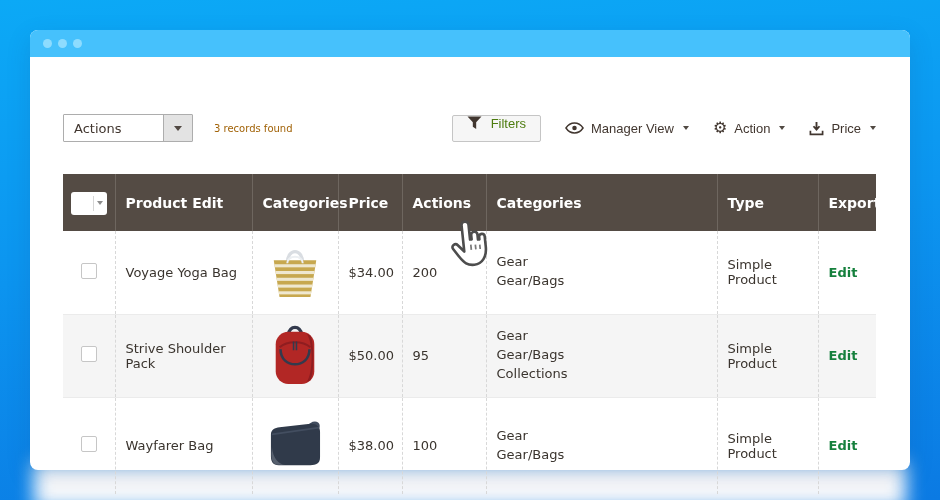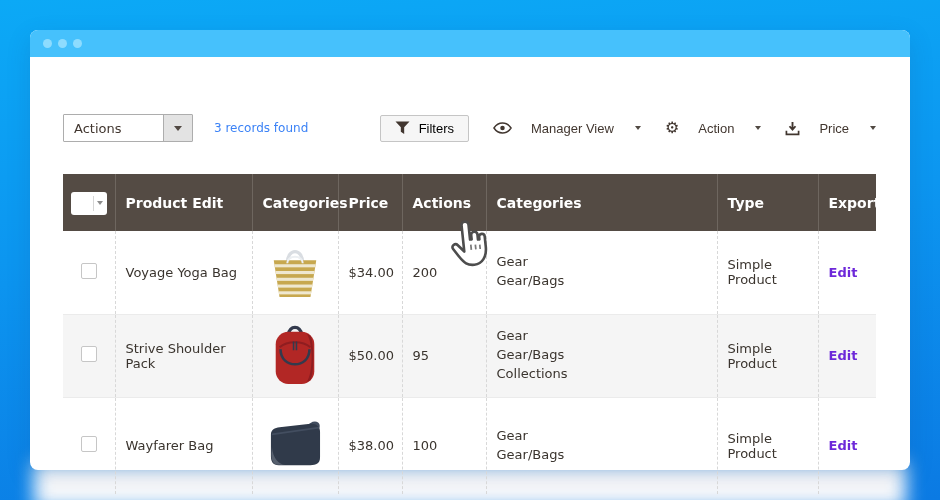--- a/index.html
+++ b/index.html
@@ -25,27 +25,27 @@
   
   .toolbar { display:flex; align-items:center; height:28px;margin-top:24px; }
   .actions-select { display:flex; align-items:stretch; width:130px; height:28px;
     border:1px solid #adadad; background:#fff; border-radius:1px; cursor:pointer; }
   .actions-select .lbl { flex:1; display:flex; align-items:center; padding-left:10px;
     font-size:13px; color:#41362f; }
   .actions-select .caret-box { width:29px; background:#e3e3e3; border-left:1px solid #adadad;
     display:flex; align-items:center; justify-content:center; }
   .caret { width:0; height:0; border-left:4px solid transparent; border-right:4px solid transparent;
     border-top:5px solid #514943; }
-  .records { margin-left:21px; font-size:12px; color:#3b82f6; }
+  .records { margin-left:21px; font-size:10px; color:#a16207; }
 
   .toolbar-right { margin-left:auto; display:flex; align-items:center; gap:24px; }
-  .btn-filters { display:flex; align-items:center; gap:9px; height:27px; padding:0 14px;
+  .btn-filters { display:flex; align-items:flex-start; gap:9px; height:27px; padding:0 14px;
     background:#f6f6f6; border:1px solid #c5c5c5; border-radius:2px;
-    font-size:13px; color:#000000; cursor:pointer; }
-  .flat-btn { display:flex; align-items:center; gap:19px; font-size:13px; color:#41362f;
+    font-size:13px; color:#4d7c0f; cursor:pointer; }
+  .flat-btn { display:flex; align-items:center; gap:7px; font-size:13px; color:#41362f;
     cursor:pointer; background:none; border:none; }
   .flat-btn .caret { border-top-width:4px; border-left-width:3.5px; border-right-width:3.5px; margin-left:2px; }
   .gear-glyph { font-size:16px; line-height:1; color:#41362f; }
 
   
   table { border-collapse:collapse; table-layout:fixed; width:813px; margin-top:32px; }
   th { background:#544b44; color:#fff; font-size:14px; font-weight:bold; text-align:left;
     height:57px; padding:0 8px 0 10px; border-right:1px solid #6e665f; vertical-align:middle; }
   th:last-child { border-right:none; }
   td { font-size:13px; color:#3a342e; padding:0 8px 0 10px; vertical-align:middle;
@@ -64,21 +64,21 @@
   .select-all .box { flex:1; }
   .select-all .dd { width:14px; height:15px; border-left:1px solid #d6d6d6;
     display:flex; align-items:center; justify-content:center; }
   .chev { width:0; height:0; border-left:3.5px solid transparent; border-right:3.5px solid transparent;
     border-top:4px solid #8d8d8d; }
   .cb { display:inline-block; width:16px; height:16px; background:#fff;
     border:1px solid #c6c6c6; border-radius:2px; cursor:pointer; }
 
   .thumb-cell { text-align:center; padding:0; }
   .cat-line { display:block; line-height:1.45; }
-  .edit-link { color:#6d28d9; font-weight:bold; font-size:13px; text-decoration:none; cursor:pointer; }
+  .edit-link { color:#15803d; font-weight:bold; font-size:13px; text-decoration:none; cursor:pointer; }
 
   .cursor-hand { position:absolute; left:447px; top:219px; width:42px; height:52px; z-index:5;
     transform:rotate(-6deg); }
 </style>
 </head>
 <body>
 
 <div class="bottom-glow"></div>
 
 <div class="window">

